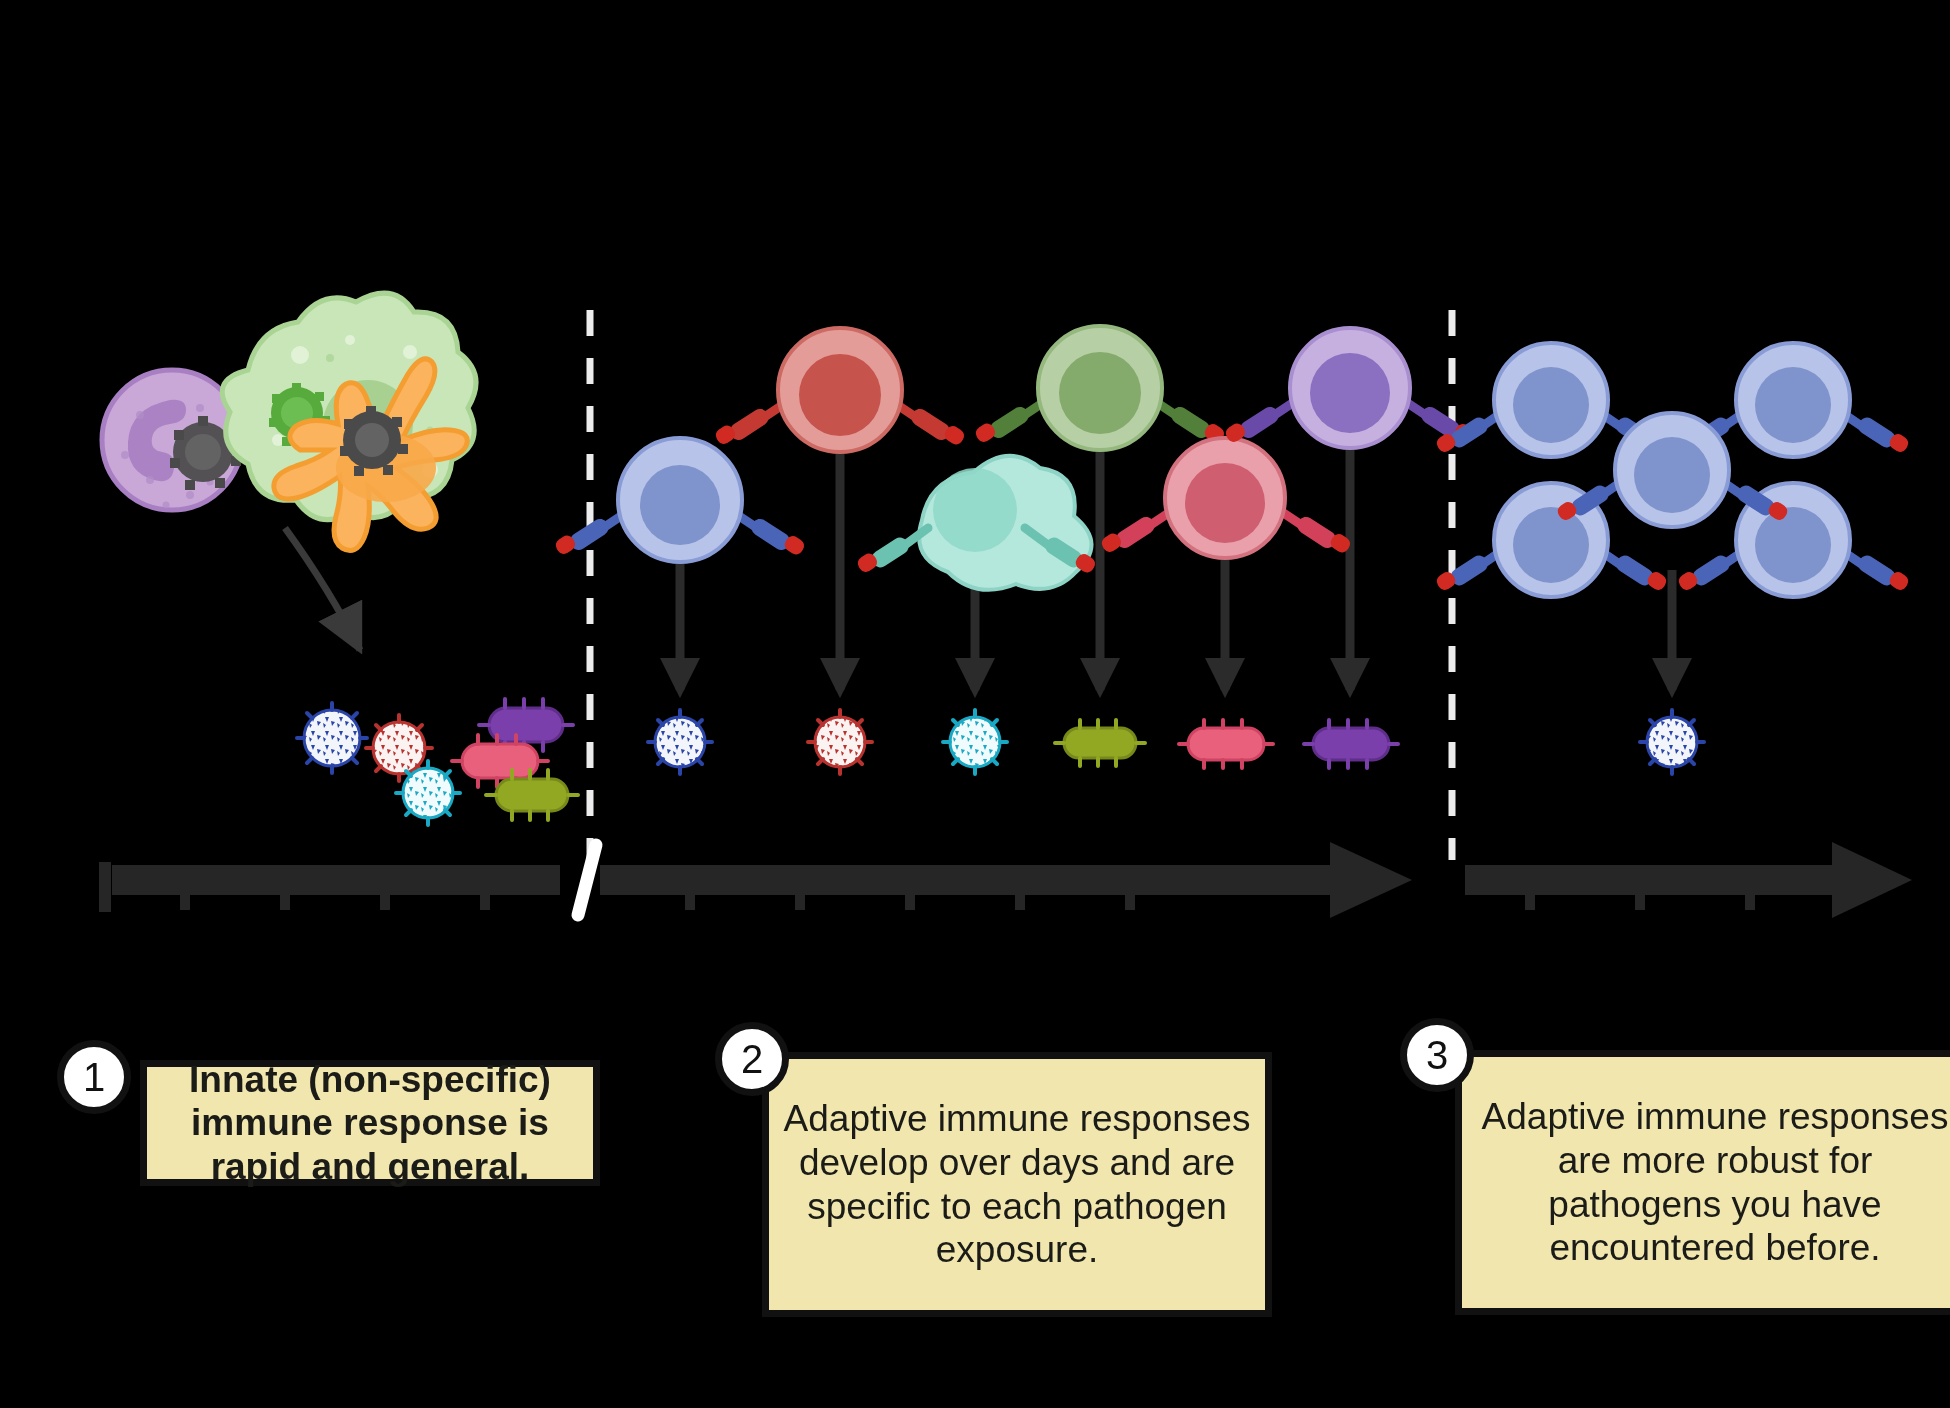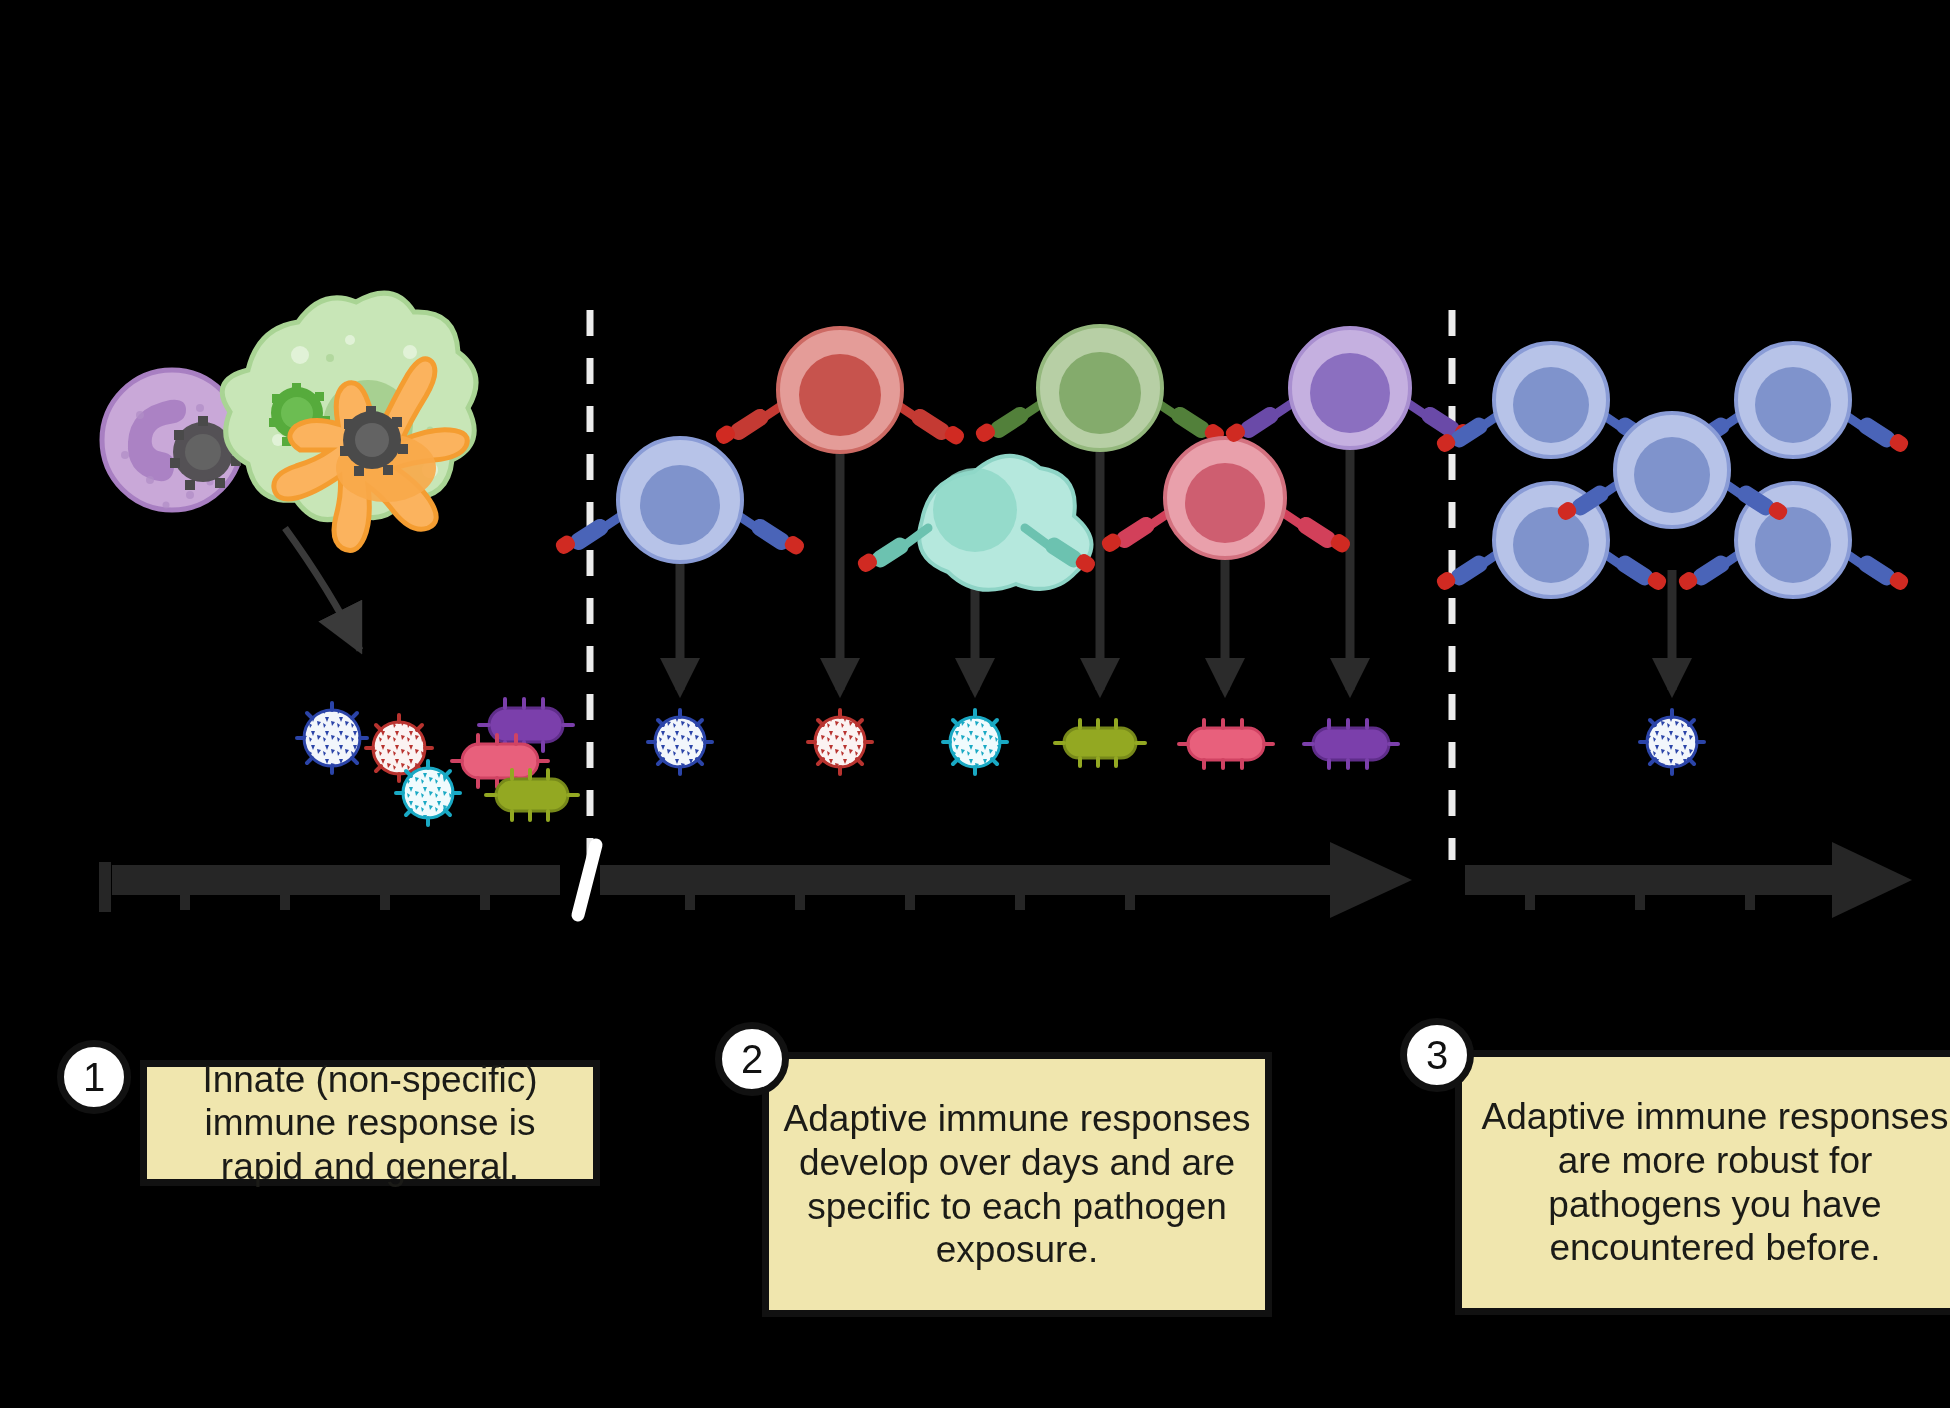--- a/index.html
+++ b/index.html
@@ -57,21 +57,21 @@
     border: 7px solid #111111;
     color: #111111;
     font-size: 40px;
     display: flex;
     align-items: center;
     justify-content: center;
     z-index: 6;
     box-sizing: border-box;
   }
 
-  #callout-1 { left: 140px; top: 1060px; width: 460px; height: 126px; font-size: 37px; }
+  #callout-1 { left: 140px; top: 1060px; width: 460px; height: 126px; font-size: 37px; font-weight: bold; }
   #badge-1   { left: 57px;  top: 1040px; }
 
   #callout-2 { left: 762px; top: 1052px; width: 510px; height: 265px; font-size: 37px; }
   #badge-2   { left: 715px; top: 1022px; }
 
   #callout-3 { left: 1455px; top: 1050px; width: 520px; height: 265px; font-size: 37px; }
   #badge-3   { left: 1400px; top: 1018px; }
 </style>
 </head>
 <body>

